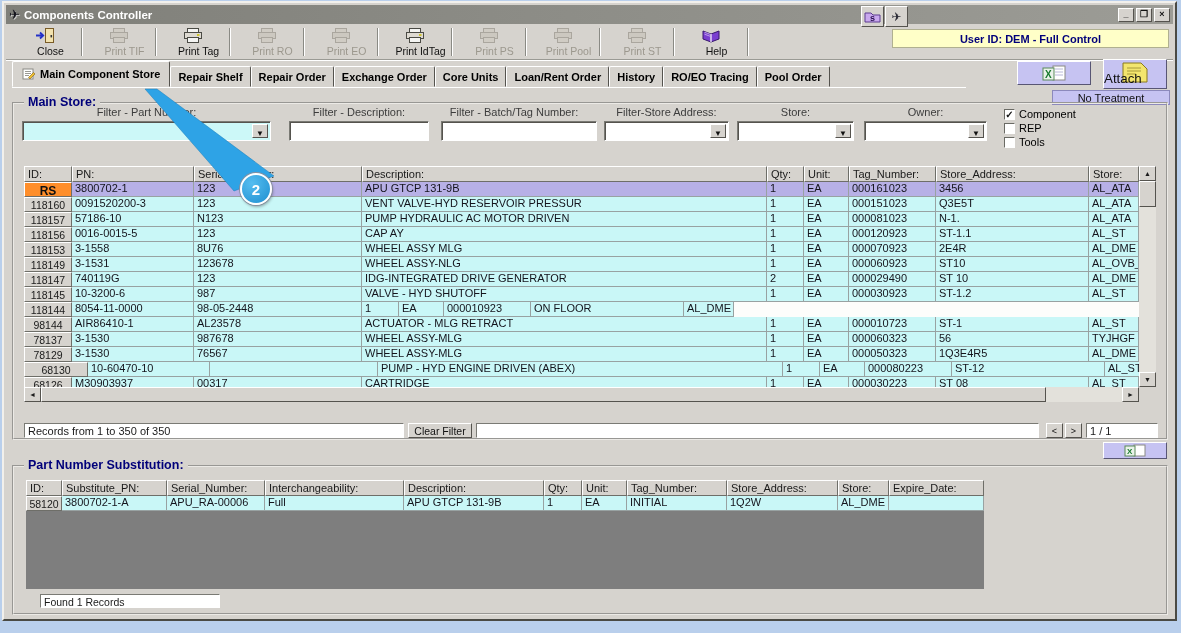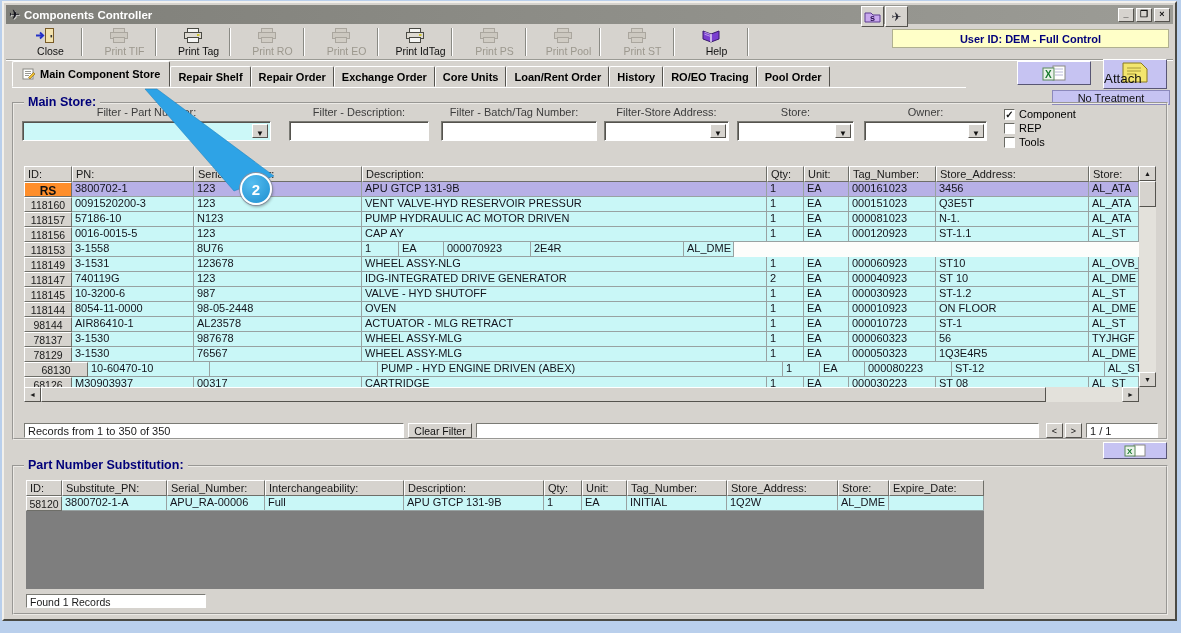--- a/index.html
+++ b/index.html
@@ -375,20 +375,21 @@
           <div class="dcell" style="width: 37px;">1</div>
           <div class="dcell" style="width: 45px;">EA</div>
           <div class="dcell" style="width: 87px;">000120923</div>
           <div class="dcell" style="width: 153px;">ST-1.1</div>
           <div class="dcell" style="width: 50px;">AL_ST</div>
         </div>
         <div class="grow" style="height: 15px;">
           <div class="rh" style="width: 48px;">118153</div>
           <div class="dcell" style="width: 122px;">3-1558</div>
           <div class="dcell" style="width: 168px;">8U76</div>
+          <div class="dcell" style="width: 405px;">WHEEL ASSY MLG</div>
           <div class="dcell" style="width: 37px;">1</div>
           <div class="dcell" style="width: 45px;">EA</div>
           <div class="dcell" style="width: 87px;">000070923</div>
           <div class="dcell" style="width: 153px;">2E4R</div>
           <div class="dcell" style="width: 50px;">AL_DME</div>
         </div>
         <div class="grow" style="height: 15px;">
           <div class="rh" style="width: 48px;">118149</div>
           <div class="dcell" style="width: 122px;">3-1531</div>
           <div class="dcell" style="width: 168px;">123678</div>
@@ -399,40 +400,39 @@
           <div class="dcell" style="width: 153px;">ST10</div>
           <div class="dcell" style="width: 50px;">AL_OVB_</div>
         </div>
         <div class="grow" style="height: 15px;">
           <div class="rh" style="width: 48px;">118147</div>
           <div class="dcell" style="width: 122px;">740119G</div>
           <div class="dcell" style="width: 168px;">123</div>
           <div class="dcell" style="width: 405px;">IDG-INTEGRATED DRIVE GENERATOR</div>
           <div class="dcell" style="width: 37px;">2</div>
           <div class="dcell" style="width: 45px;">EA</div>
-          <div class="dcell" style="width: 87px;">000040923</div>
+          <div class="dcell" style="width: 87px;">000029490</div>
           <div class="dcell" style="width: 153px;">ST 10</div>
           <div class="dcell" style="width: 50px;">AL_DME</div>
         </div>
         <div class="grow" style="height: 15px;">
           <div class="rh" style="width: 48px;">118145</div>
           <div class="dcell" style="width: 122px;">10-3200-6</div>
           <div class="dcell" style="width: 168px;">987</div>
           <div class="dcell" style="width: 405px;">VALVE - HYD SHUTOFF</div>
           <div class="dcell" style="width: 37px;">1</div>
           <div class="dcell" style="width: 45px;">EA</div>
           <div class="dcell" style="width: 87px;">000030923</div>
           <div class="dcell" style="width: 153px;">ST-1.2</div>
           <div class="dcell" style="width: 50px;">AL_ST</div>
         </div>
         <div class="grow" style="height: 15px;">
           <div class="rh" style="width: 48px;">118144</div>
           <div class="dcell" style="width: 122px;">8054-11-0000</div>
           <div class="dcell" style="width: 168px;">98-05-2448</div>
-          <div class="dcell" style="width: 405px;">OVEN</div>
           <div class="dcell" style="width: 37px;">1</div>
           <div class="dcell" style="width: 45px;">EA</div>
           <div class="dcell" style="width: 87px;">000010923</div>
           <div class="dcell" style="width: 153px;">ON FLOOR</div>
           <div class="dcell" style="width: 50px;">AL_DME</div>
         </div>
         <div class="grow" style="height: 15px;">
           <div class="rh" style="width: 48px;">98144</div>
           <div class="dcell" style="width: 122px;">AIR86410-1</div>
           <div class="dcell" style="width: 168px;">AL23578</div>
@@ -542,21 +542,21 @@
           <div class="dcell" style="width: 38px;">1</div>
           <div class="dcell" style="width: 45px;">EA</div>
           <div class="dcell" style="width: 100px;">INITIAL</div>
           <div class="dcell" style="width: 111px;">1Q2W</div>
           <div class="dcell" style="width: 51px;">AL_DME</div>
           <div class="dcell" style="width: 95px;"></div>
         </div>
       </div>
     <div class="dark-area" style="width:958px; height:78px;"></div>
   </div>
-  <div class="sunken-text abs" style="left:22px; top:591px; width:180px; height:14px; font-size:10.5px;">Found 1 Records</div>
+  <div class="sunken-text abs" style="left:36px; top:591px; width:180px; height:14px; font-size:10.5px;">Found 1 Records</div>
 
   <svg class="arrow-svg" width="150" height="115">
     <polygon points="11,4 23,4 140,91 100,106" fill="#2ea3e6" stroke="#1b7fba" stroke-width="0.5"></polygon>
   </svg>
   <div class="callout-circle">
     <span>2</span>
   </div>
 
 </div>
 

